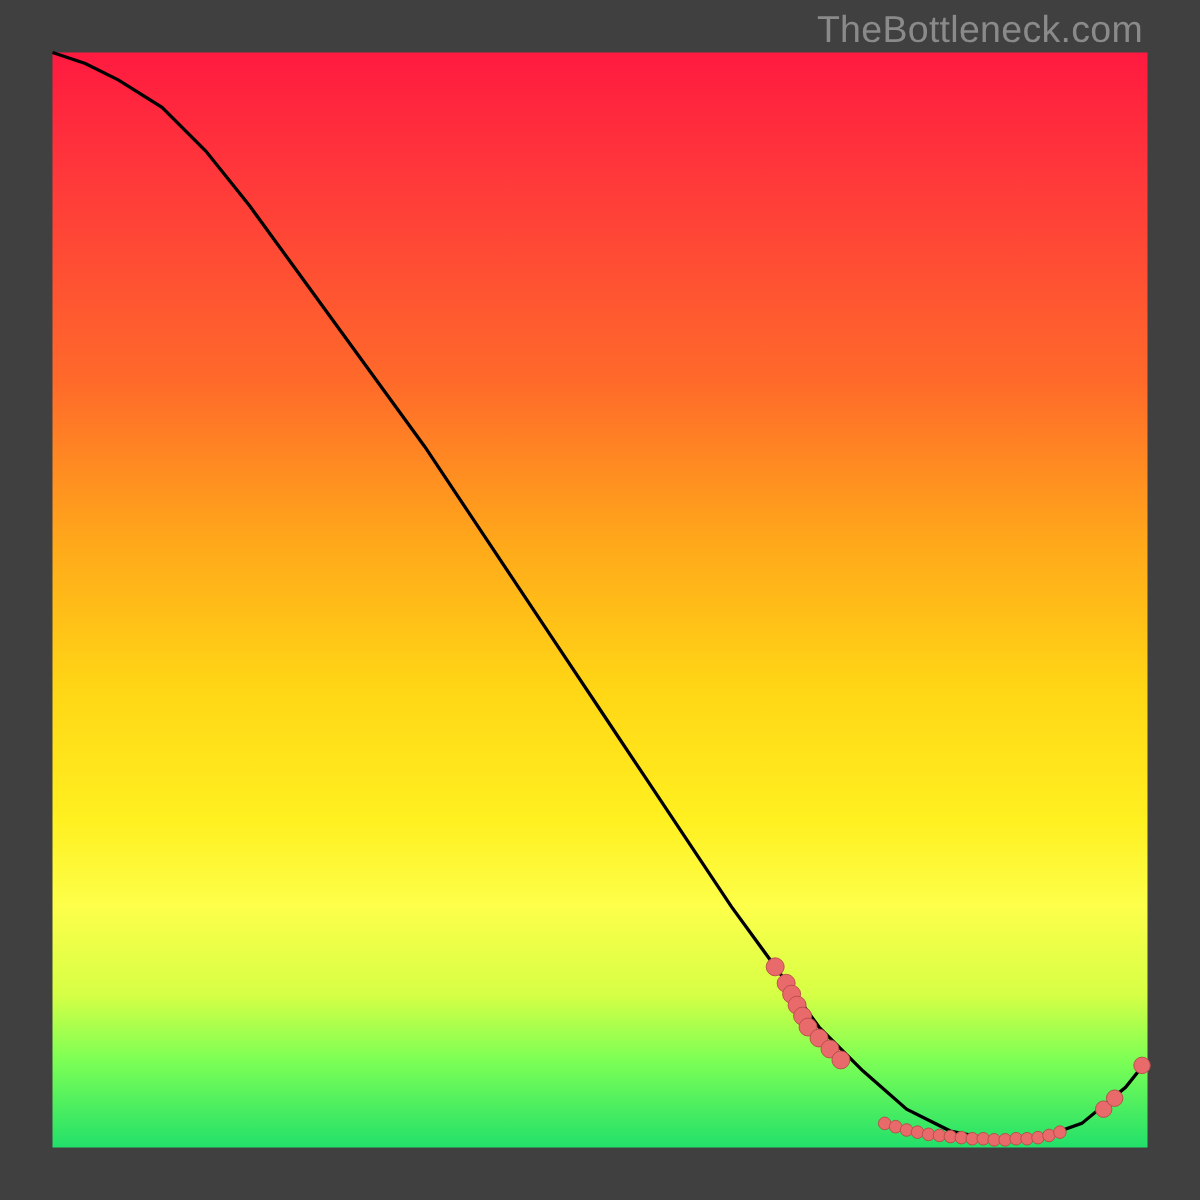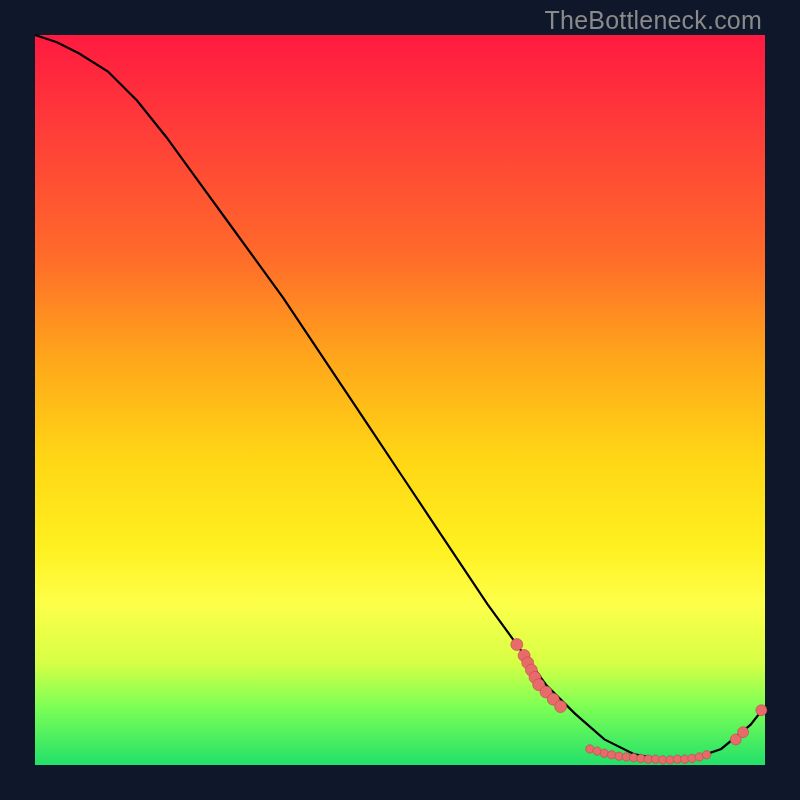--- a/index.html
+++ b/index.html
@@ -7,21 +7,21 @@
     padding: 0;
     width: 800px;
     height: 800px;
     background: #000;
     overflow: hidden;
   }
   .stage {
     position: relative;
     width: 800px;
     height: 800px;
-    background: #0f172a;
+    background: #404040;
   }
   .plot {
     position: absolute;
     left: 35px;
     top: 35px;
     width: 730px;
     height: 730px;
     
     background: linear-gradient(
       to bottom,

